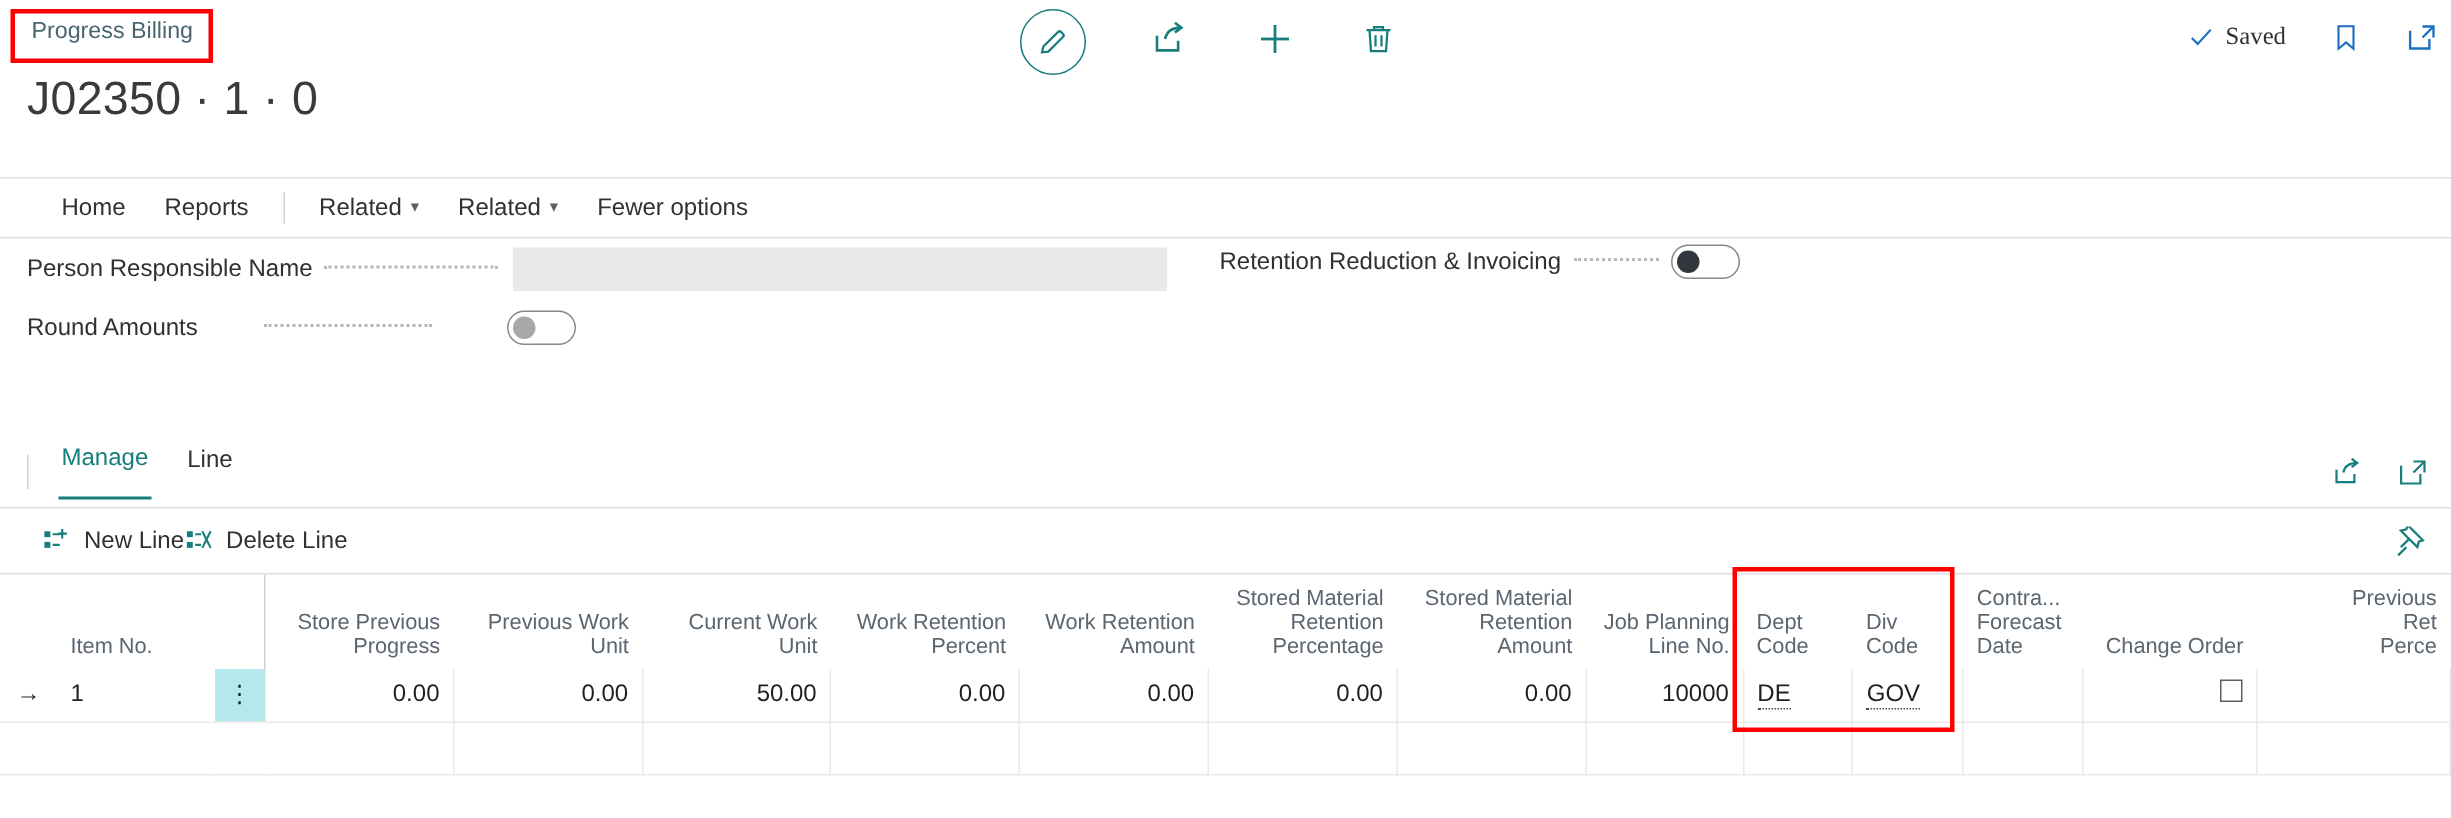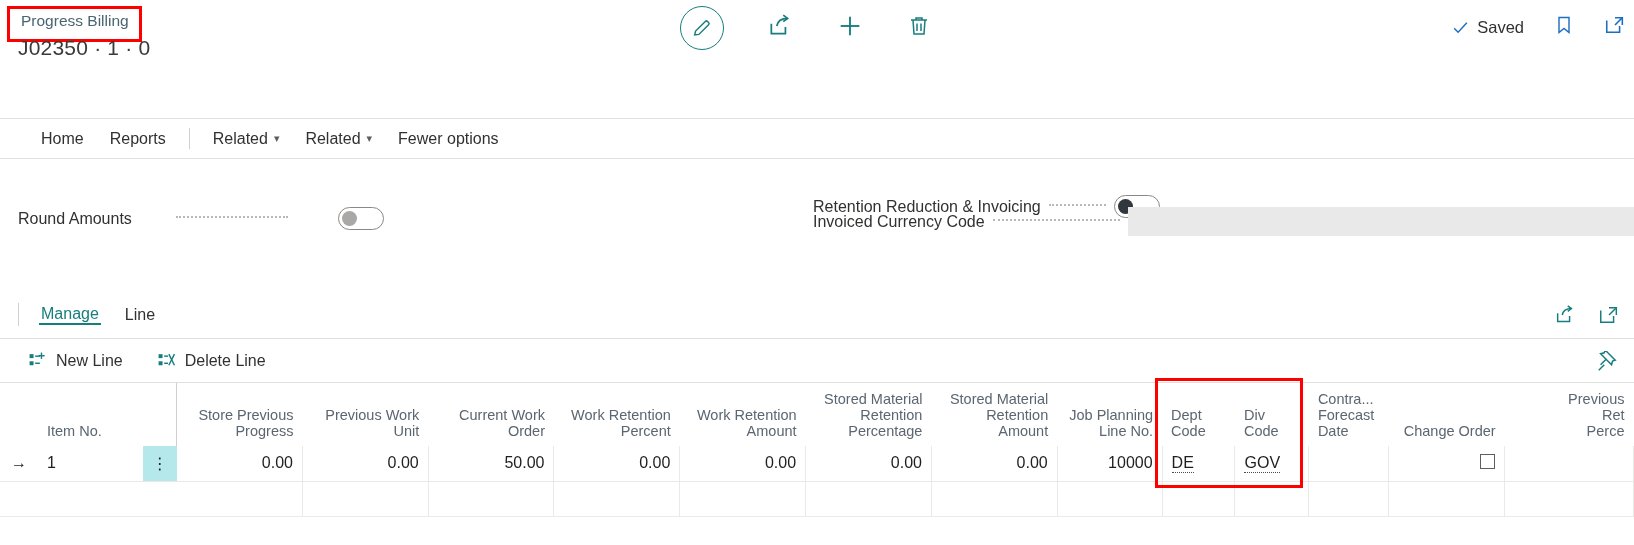--- a/index.html
+++ b/index.html
@@ -37,33 +37,33 @@
   }
   .circle-edit {
     width: 42px; height: 42px;
     border: 1.6px solid #177d7d;
     border-radius: 50%;
     display: flex; align-items: center; justify-content: center;
   }
   .top-right {
     position: absolute;
     right: 8px; top: 14px;
-    display: flex; align-items: center; gap: 30px;
+    display: flex; align-items: flex-start; gap: 30px; font-family: Liberation Serif, serif;
   }
   .saved {
     display: flex; align-items: center; gap: 7px;
     color: #323130; font-size: 16.5px;
   }
   .saved svg { color:#1b6ec2; }
 
   
   .title {
     position: absolute;
-    left: 18px; top: 36px;
-    font-size: 21px;
+    left: 18px; top: 48px;
+    font-size: 31px;
     font-weight: 400;
     color: #3b3a39;
     letter-spacing: .2px;
   }
   .breadcrumb {
     position: absolute;
     left: 21px; top: 12px;
     font-size: 15.5px;
     color: #4a6572;
   }
@@ -145,56 +145,55 @@
   }
   .toggle.dark .knob { background: #32373d; }
 
   
   #f-person { left: 18px; top: 6px; width: 760px; }
   #f-person .dots { margin-right: 10px; }
   #f-person .textinput { width: 432px; }
   #f-round  { left: 18px; top: 48px; width: 366px; gap: 36px; }
   #f-round .toggle { margin-left: 6px; }
   
-  #f-retention { left: 813px; top: 4px; width: 347px; margin-top: 32px; }
+  #f-retention { left: 813px; top: 4px; width: 347px; }
   #f-currency  { left: 813px; top: 48px; width: 821px; }
   #f-currency .textinput { width: 502px; }
 
   
   .subform-head {
     position: absolute;
     left: 0; top: 292px; width: 1634px; height: 44px;
     display: flex; align-items: center;
     padding-left: 18px;
     box-sizing: border-box;
   }
   .subform-title {
     font-size: 19px; font-weight: 600; color: #3b3a39;
     margin-right: 20px;
   }
   .vsep { width:1px; height: 23px; background:#d2d0ce; margin-right: 20px; }
   .tab {
     font-size: 16px; color: #323130; cursor: pointer;
-    padding: 2px 2px 0 2px; margin-right: 22px;
+    padding: 2px 2px 16px 2px; margin-right: 22px;
   }
   .tab.active { color:#177d7d; border-bottom: 2px solid #177d7d; }
   .subform-head-icons {
     position: absolute; right: 14px; top: 12px;
     display: flex; gap: 22px; color:#177d7d;
   }
 
   
   .line-toolbar {
     position: absolute;
     left: 0; top: 338px; width: 1634px; height: 44px;
     border-top: 1px solid #e1dfdd;
     display: flex; align-items: center;
     padding-left: 28px;
     box-sizing: border-box;
-    gap: 34px;
   }
   .tbtn {
     display:flex; align-items:center; gap:9px;
     font-size: 16px; color:#323130; cursor:pointer;
   }
   .tbtn .ic { color:#177d7d; display:flex; }
   .pin {
     position:absolute; right: 16px; top: 12px; color:#177d7d; cursor:pointer;
   }
 
@@ -345,42 +344,42 @@
       <span>Related</span>
       <span class="chev">▾</span>
     </div>
     <div class="menu-item">
       <span>Fewer options</span>
     </div>
   </div>
 
   <div class="fields">
 
+    <div class="fieldrow" id="f-person">
+      <span class="flabel">Person Responsible Name</span>
+      <span class="dots"></span>
+      <input class="textinput" type="text" value="" style="">
+    </div>
 
     <div class="fieldrow" id="f-round">
       <span class="flabel">Round Amounts</span>
       <span class="dots"></span>
       <span class="toggle">
           <span class="knob"></span>
         </span>
     </div>
 
     <div class="fieldrow" id="f-retention">
       <span class="flabel">Retention Reduction &amp; Invoicing</span>
       <span class="dots"></span>
       <span class="toggle dark">
           <span class="knob"></span>
         </span>
     </div>
 
-    <div class="fieldrow" id="f-currency">
-      <span class="flabel">Invoiced Currency Code</span>
-      <span class="dots"></span>
-      <input class="textinput" type="text" value="" style="">
-    </div>
   </div>
 
   <div class="subform-head">
     <span class="vsep"></span>
     <span class="tab active">Manage</span>
     <span class="tab">Line</span>
     <span class="subform-head-icons">
       <span>
         <svg width="22" height="22" viewBox="0 0 24 24" fill="none" stroke="#177d7d" stroke-width="1.6">
           <path d="M4 10v9h13V13"></path>
@@ -456,21 +455,21 @@
       <thead>
         <tr>
           <th></th>
           <th class="lft">Item No.</th>
           <th></th>
           <th class="num bsep" style="white-space:pre-line">Store Previous
 Progress</th>
           <th class="num" style="white-space:pre-line">Previous Work
 Unit</th>
           <th class="num" style="white-space:pre-line">Current Work
-Order</th>
+Unit</th>
           <th class="num" style="white-space:pre-line">Work Retention
 Percent</th>
           <th class="num" style="white-space:pre-line">Work Retention
 Amount</th>
           <th class="num" style="white-space:pre-line">Stored Material
 Retention
 Percentage</th>
           <th class="num" style="white-space:pre-line">Stored Material
 Retention
 Amount</th>

